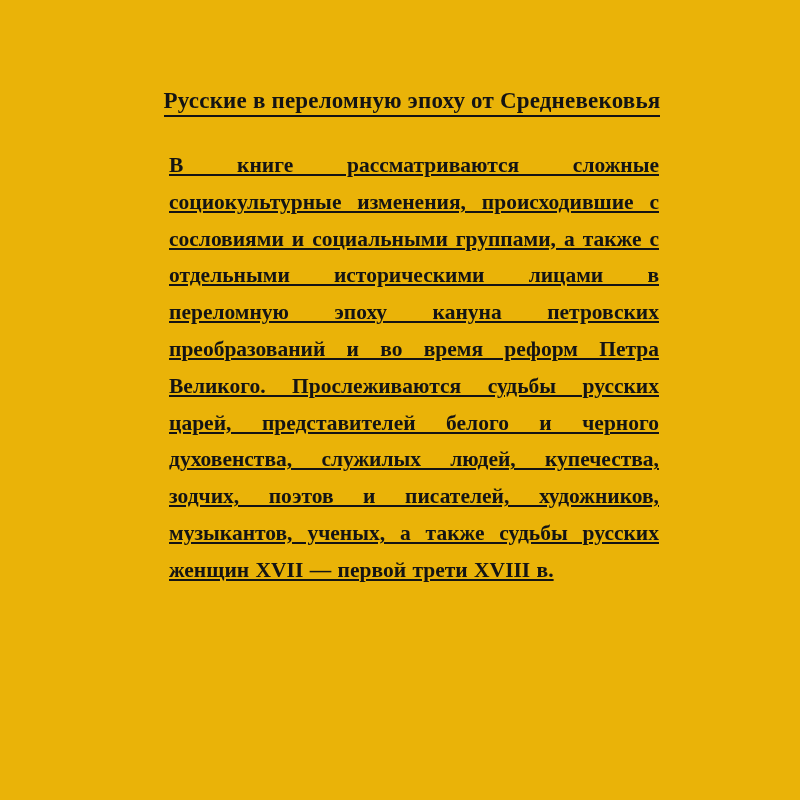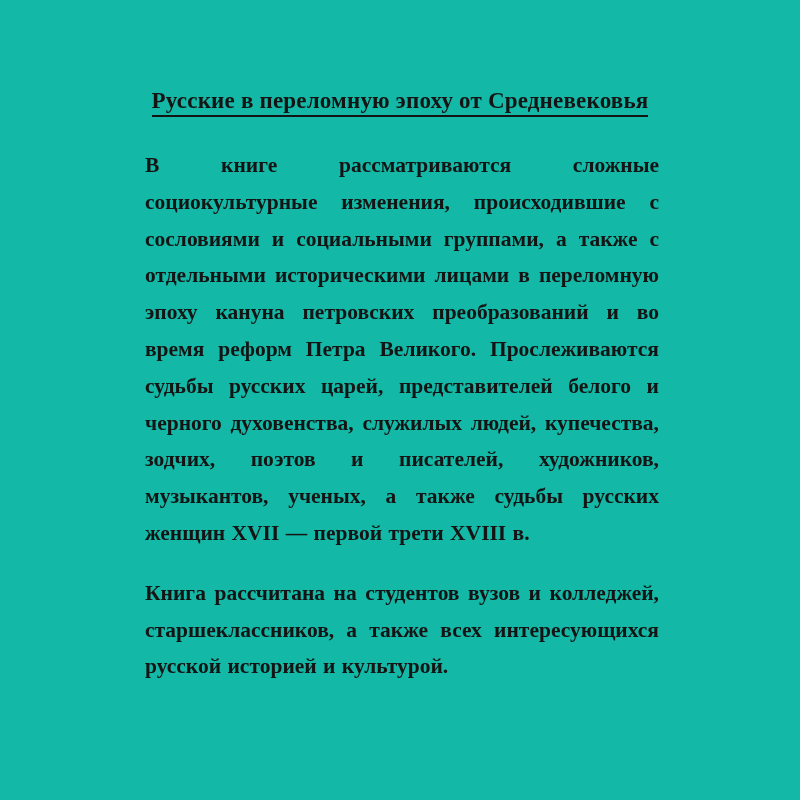--- a/index.html
+++ b/index.html
@@ -4,45 +4,47 @@
 <style>
   html, body {
     margin: 0;
     padding: 0;
     background: #ffffff;
   }
   .page {
     position: relative;
     width: 800px;
     height: 800px;
-    background: #14b8a6;
+    background: #eab308;
     color: #141414;
     font-family: "Liberation Serif", "DejaVu Serif", serif;
     font-weight: bold;
     overflow: hidden;
     box-sizing: border-box;
+    padding-left: 24px;
   }
   .title {
     margin: 0;
     padding: 80px 100px 0 100px;
     text-align: center;
     font-size: 23px;
     line-height: 42px;
     letter-spacing: 0.2px;
   }
   .title-row {
     display: block;
   }
   .underlined {
     display: inline;
     border-bottom: 2px solid #141414;
     padding-bottom: 2px;
   }
   .body-text {
     padding: 0 141px 0 145px;
+    text-decoration: underline;
   }
   .body-text p {
     margin: 25px 0 0 0;
     font-size: 21.5px;
     line-height: 36.8px;
     text-align: justify;
     text-align-last: left;
     word-spacing: 1px;
   }
   .body-text p.second {
@@ -53,16 +55,15 @@
 <body>
 
 <div class="page">
 
   <h1 class="title">
     <span class="title-row"><span class="underlined">Русские в переломную эпоху от Средневековья</span></span>
   </h1>
 
   <div class="body-text">
     <p>В книге рассматриваются сложные социокультурные изменения, происходившие с сословиями и социальными группами, а также с отдельными историческими лицами в переломную эпоху кануна петровских преобразований и во время реформ Петра Великого. Прослеживаются судьбы русских царей, представителей белого и черного духовенства, служилых людей, купечества, зодчих, поэтов и писателей, художников, музыкантов, ученых, а также судьбы русских женщин XVII — первой трети XVIII в.</p>
-    <p class="second">Книга рассчитана на студентов вузов и колледжей, старшеклассников, а также всех интересующихся русской историей и культурой.</p>
   </div>
 
 </div>
 
 </body></html>

